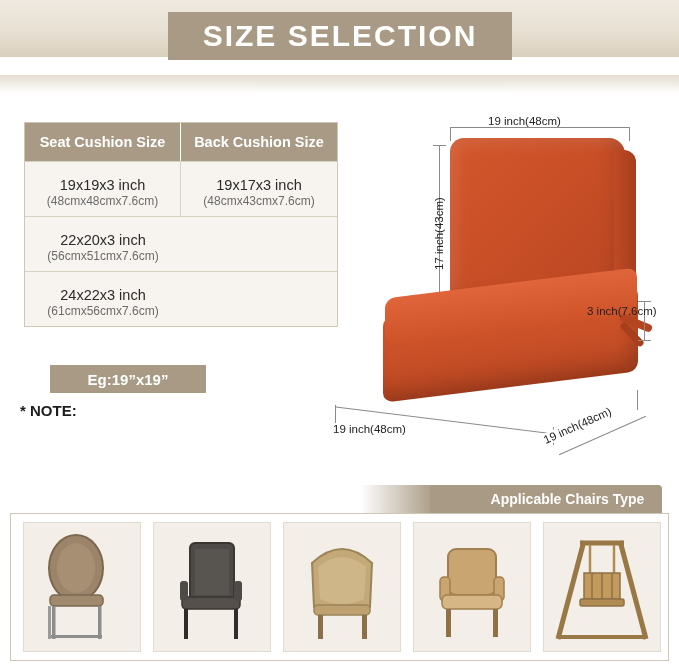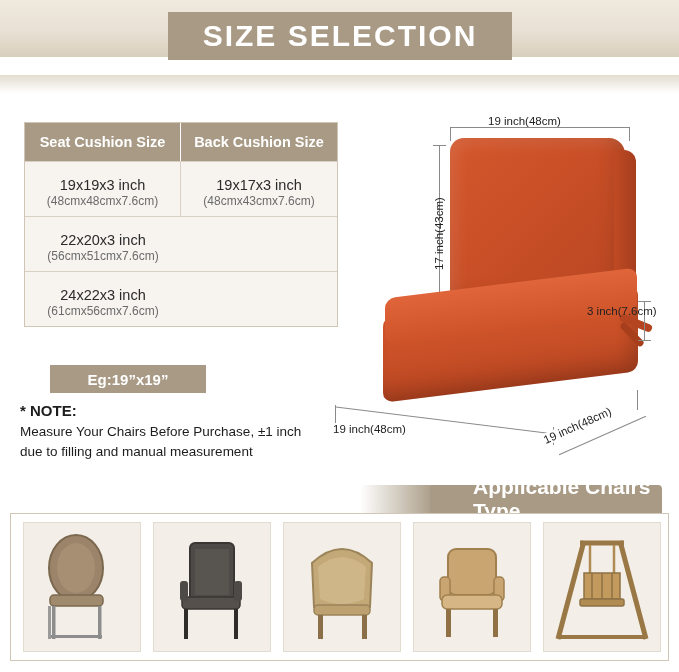--- a/index.html
+++ b/index.html
@@ -107,21 +107,21 @@
   .dim-label.vert{
     transform:rotate(-90deg);transform-origin:left top;
   }
   .label-bg{background:#ffffff;padding:0 3px;}
   
   .chairs-banner{
     position:absolute;left:430px;top:485px;width:232px;height:28px;
     background:#a89a84;border-radius:4px 4px 0 0;
     display:flex;align-items:center;justify-content:center;
   }
-  .chairs-banner span{color:#ffffff;font-size:21px;font-weight:bold;margin-left:43px;}
+  .chairs-banner span{color:#ffffff;font-size:14px;font-weight:bold;margin-left:43px;}
   .chairs-fade{
     position:absolute;left:360px;top:485px;width:75px;height:28px;
     background:linear-gradient(to right,rgba(168,154,132,0) 0%,#a89a84 100%);
     border-radius:4px 0 0 0;
   }
   .chairs-panel{
     position:absolute;left:10px;top:513px;width:659px;height:148px;
     border:1px solid #cfc6b5;background:#ffffff;box-sizing:border-box;
   }
   .chair-cell{
@@ -176,21 +176,20 @@
     </div>
   </div>
 </div>
 
 <div class="eg-badge">
   <span>Eg:19”x19”</span>
 </div>
 
 <div class="note">
   <div class="note-title">* NOTE:</div>
-  <div class="note-body">Measure Your Chairs Before Purchase, ±1 inch due to filling and manual measurement</div>
 </div>
 
 <div class="product">
 
   <div class="dim-line dim-h" style="left:95px;top:22px;width:180px;"></div>
   <div class="tick dim-v" style="left:95px;top:22px;width:1px;height:14px;"></div>
   <div class="tick dim-v" style="left:274px;top:22px;width:1px;height:14px;"></div>
   <div class="dim-label label-bg" style="left:130px;top:10px;">19 inch(48cm)</div>
 
   <div class="dim-line dim-v" style="left:84px;top:40px;height:160px;"></div>

